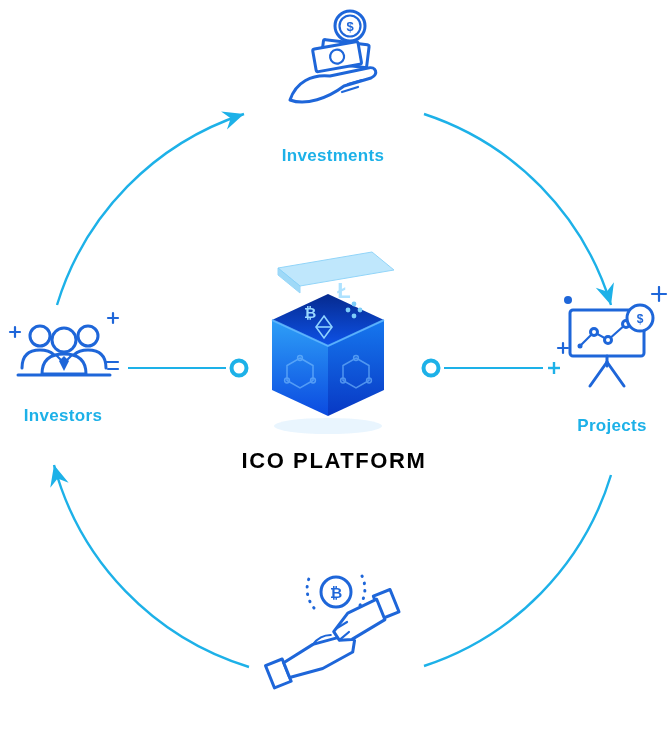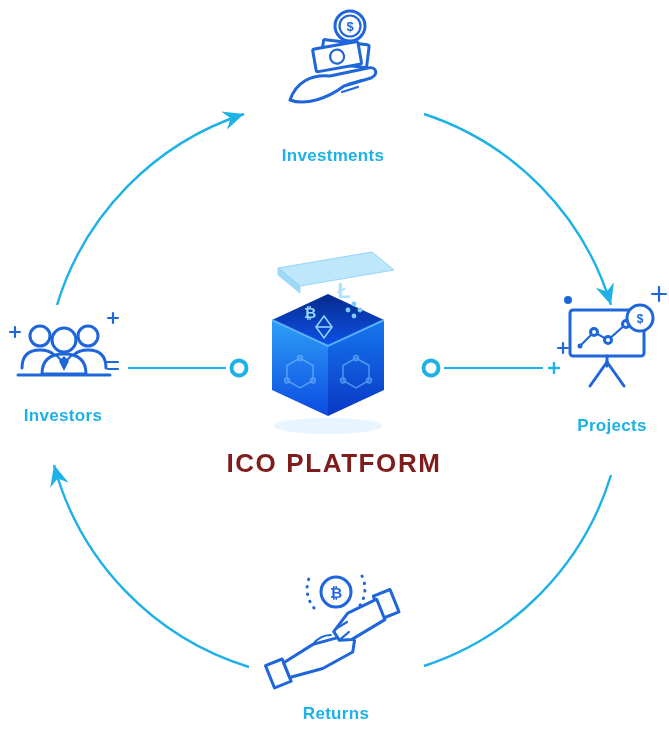--- a/index.html
+++ b/index.html
@@ -7,21 +7,21 @@
     position:relative;width:669px;height:738px;background:#ffffff;
     font-family:"Liberation Sans",sans-serif;overflow:hidden;
   }
   .layer{position:absolute;left:0;top:0;}
   .node-icon{position:absolute;}
   .node-label{
     position:absolute;font-weight:700;font-size:17px;color:#1db1e8;
     text-align:center;letter-spacing:.3px;
   }
   .center-title{
-    position:absolute;font-weight:700;font-size:26px;color:#7f1d1d;
+    position:absolute;font-weight:700;font-size:22px;color:#000000;
     text-align:center;letter-spacing:1.6px;
   }
   
   .st{stroke:#1e66d9;stroke-width:3;fill:none;stroke-linecap:round;stroke-linejoin:round;}
   .stf{stroke:#1e66d9;stroke-width:3;fill:#ffffff;stroke-linecap:round;stroke-linejoin:round;}
   .thin{stroke:#1e66d9;stroke-width:2.2;fill:none;stroke-linecap:round;}
   .fillb{fill:#1e66d9;stroke:none;}
   .coin-glyph{fill:#1e66d9;font-family:"Liberation Sans",sans-serif;font-weight:700;}
   .cube-glyph{font-family:"Liberation Sans",sans-serif;font-weight:700;}
 </style>
@@ -185,21 +185,20 @@
         <rect x="6" y="86" width="18" height="24" class="stf"></rect>
         <path d="M24 90 L58 84 L92 88 L98 96 L92 106 L58 110 L24 106 Z" class="stf"></path>
         <path d="M58 84 Q68 78 78 82" class="thin"></path>
         <rect x="132" y="62" width="18" height="24" class="stf"></rect>
         <path d="M134 66 L102 68 L82 80 L84 90 L96 94 L134 88 Z" class="stf"></path>
         <path d="M84 90 L96 86" class="thin"></path>
         <path d="M86 78 L98 76" class="thin"></path>
       </g>
     </svg>
   </div>
-  <div class="node-label" style="left:256px;top:704px;width:160px;">Returns</div>
 
   <div class="node-icon" style="left:6px;top:298px;">
     <svg width="116" height="104" viewBox="0 0 116 104">
       <g class="thin">
         <line x1="4" y1="34" x2="14" y2="34"></line>
           <line x1="9" y1="29" x2="9" y2="39"></line>
       </g>
       <g class="thin">
         <line x1="102" y1="20" x2="112" y2="20"></line>
           <line x1="107" y1="15" x2="107" y2="25"></line>

